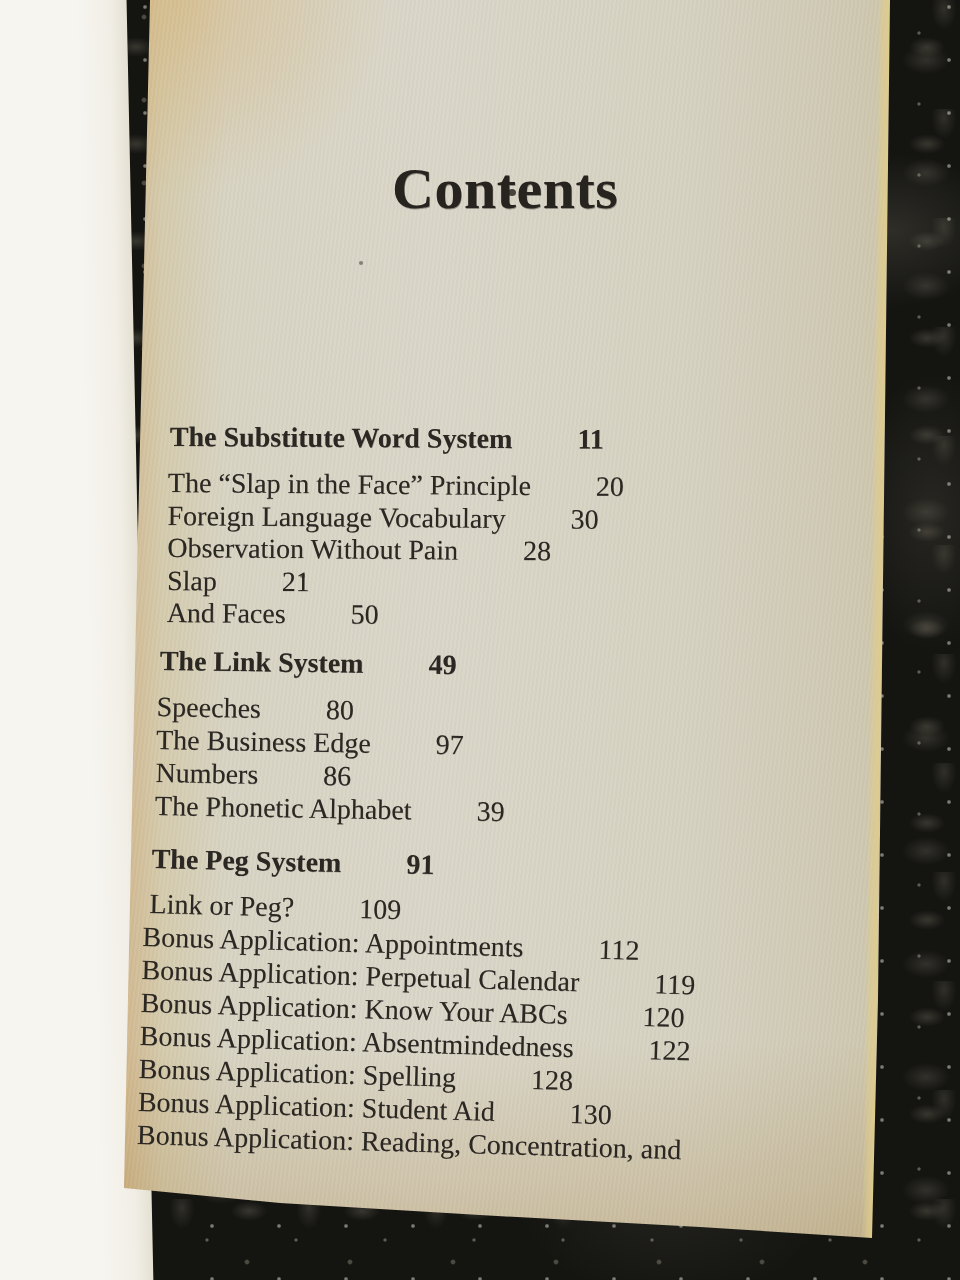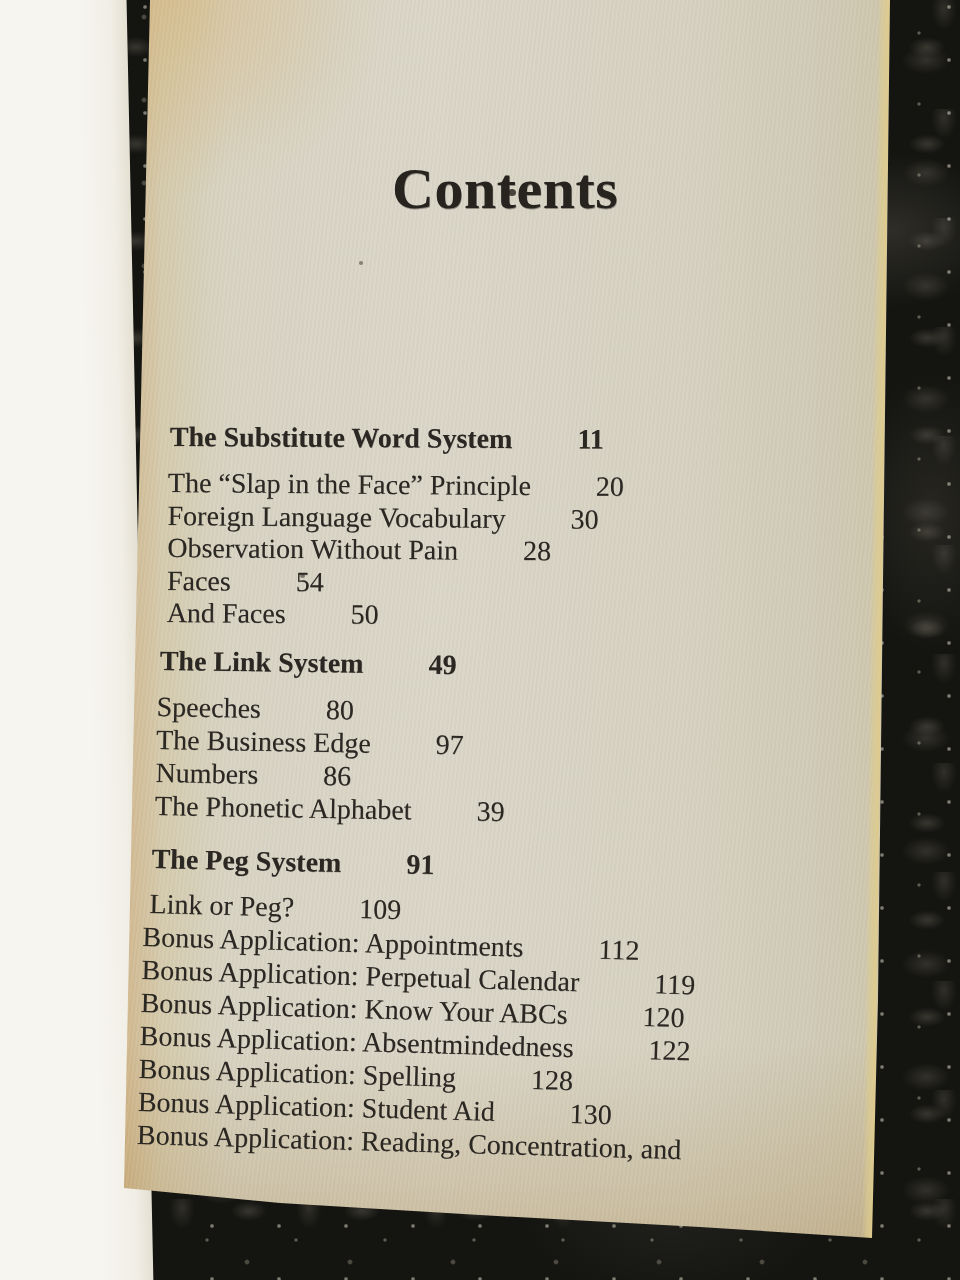--- a/index.html
+++ b/index.html
@@ -84,21 +84,21 @@
 
 
     <div class="blk" id="s1h">
       <span>The Substitute Word System</span><span class="pnum">11</span>
     </div>
 
     <div class="blk" id="s1i">
       <div><span>The “Slap in the Face” Principle</span><span class="pnum">20</span></div>
       <div><span>Foreign Language Vocabulary</span><span class="pnum">30</span></div>
       <div><span>Observation Without Pain</span><span class="pnum">28</span></div>
-      <div><span>Faces</span><span class="pnum">54</span></div>
+      <div><span>Slap</span><span class="pnum">21</span></div>
       <div><span>And Faces</span><span class="pnum">50</span></div>
     </div>
 
     <div class="blk" id="s2h">
       <span>The Link System</span><span class="pnum">49</span>
     </div>
 
     <div class="blk" id="s2i">
       <div><span>Speeches</span><span class="pnum">80</span></div>
       <div><span>The Business Edge</span><span class="pnum">97</span></div>

